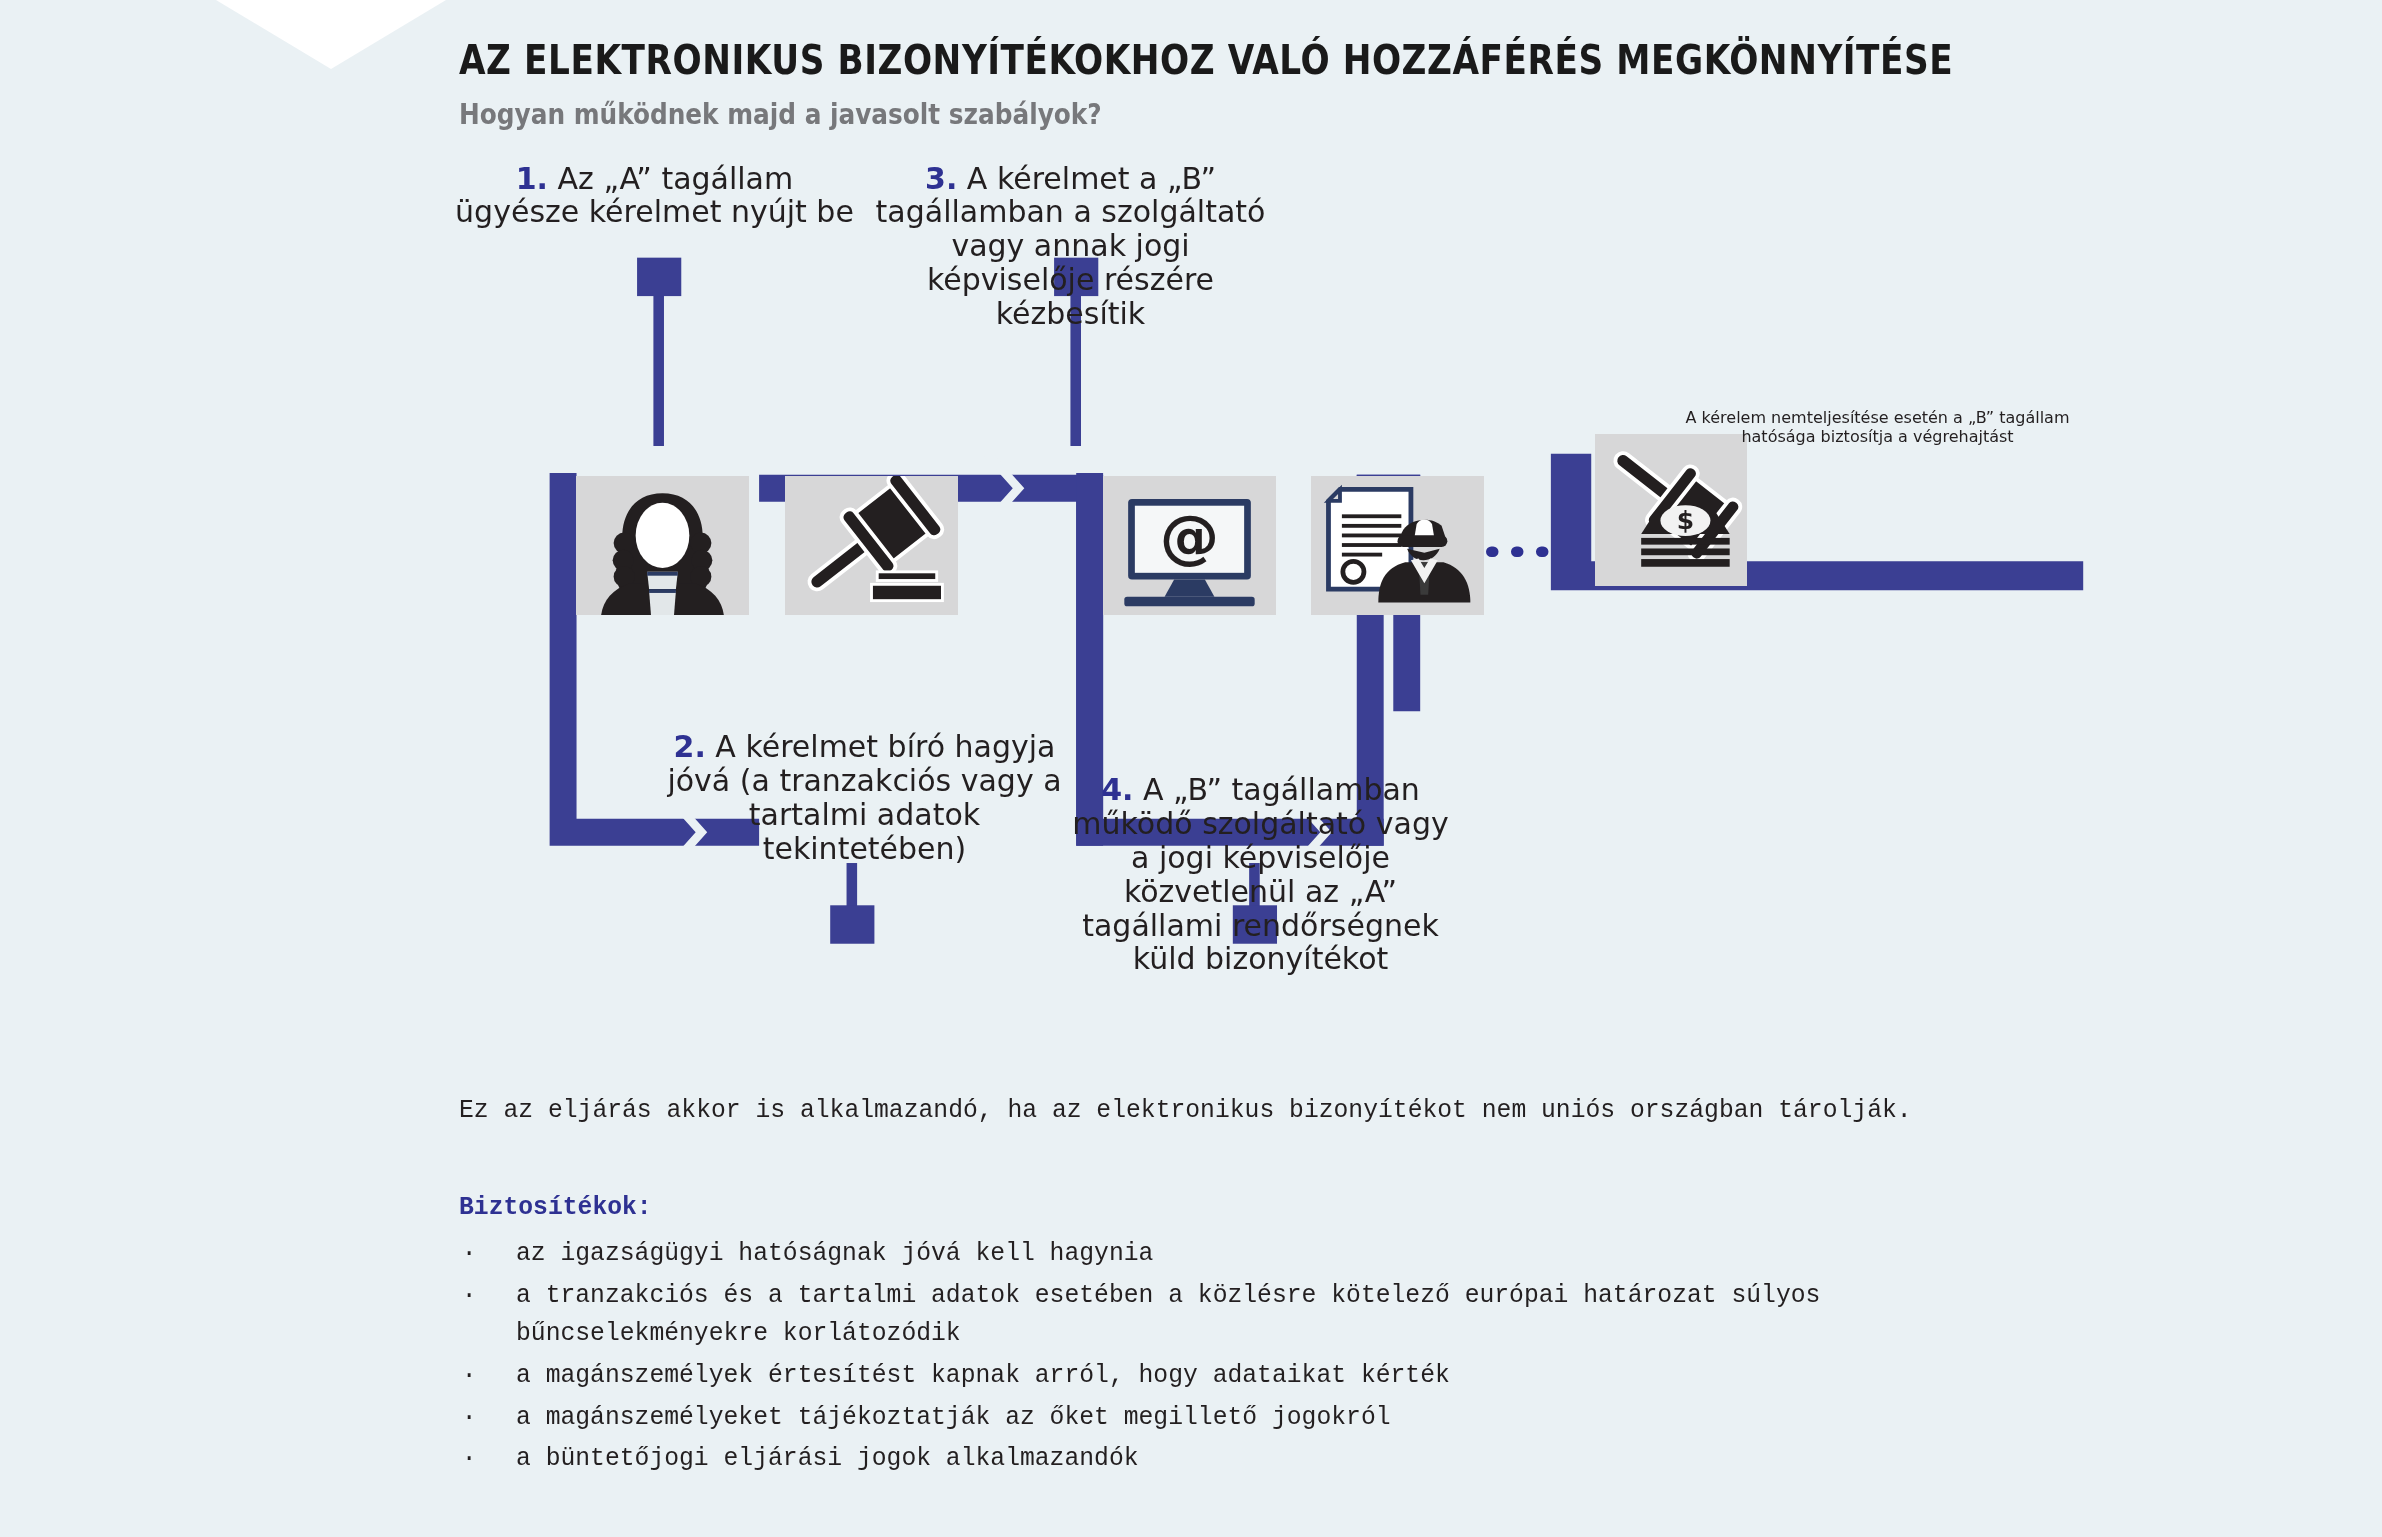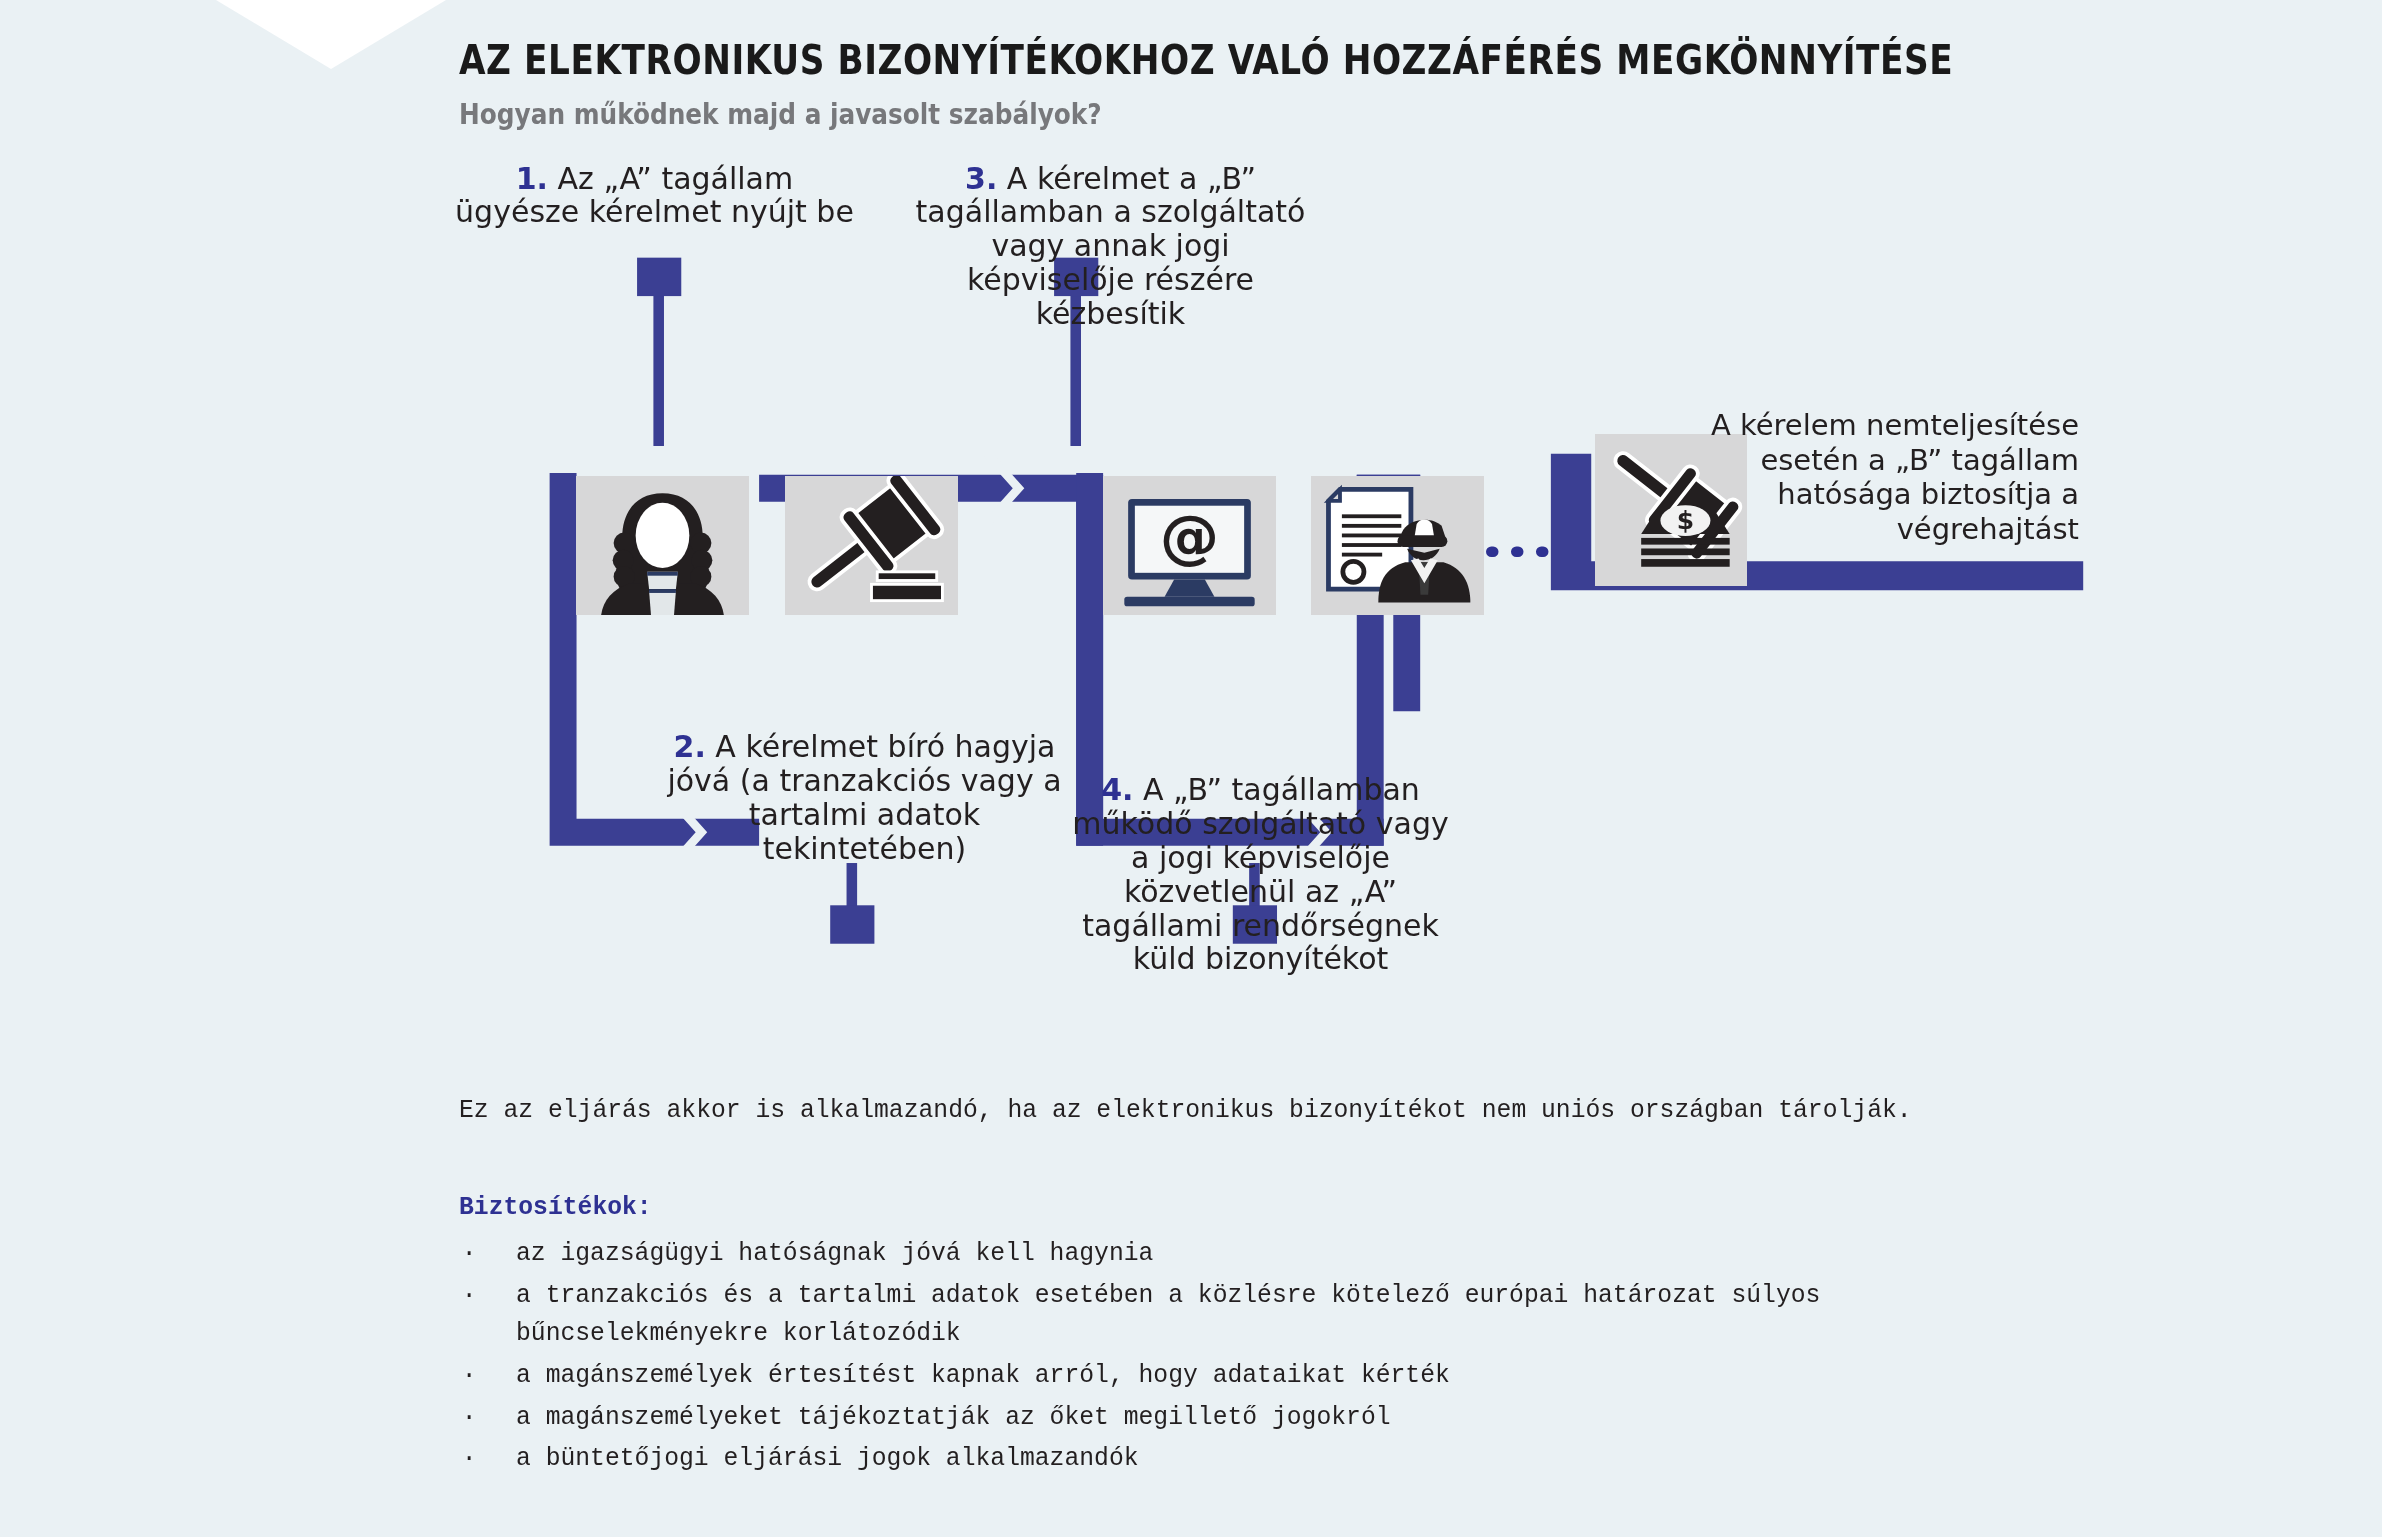--- a/index.html
+++ b/index.html
@@ -95,24 +95,24 @@
     color: #2e3192;
     font-weight: bold;
   }
 
   
   #enforce-note {
     position: absolute;
     left: 1676px;
     top: 403px;
     width: 403px;
-    font-size: 29px;
+    font-size: 16px;
     line-height: 1.19;
     color: #231f20;
-    text-align: right;
+    text-align: center;
   }
 
   
   #bottom-block {
     position: absolute;
     left: 459px;
     top: 1095px;
     width: 1681px;
     font-family: Liberation Mono, monospace;
   }
@@ -293,21 +293,21 @@
       <ellipse cx="94" cy="90" rx="26" ry="16" fill="#f2f2f2"></ellipse>
       <text x="94" y="99" font-family="DejaVu Sans, sans-serif" font-size="26" font-weight="bold" text-anchor="middle" fill="#231f20">$</text>
     </svg>
   </div>
 
   <div class="step-caption" style="left:453px; top:-11.5px; width:403px;">
     <span class="num">1.</span>
     <span>Az „A” tagállam ügyésze kérelmet nyújt be</span>
   </div>
 
-  <div class="step-caption" style="left:909px; top:-11.5px; width:403px;">
+  <div class="step-caption" style="left:869px; top:-11.5px; width:403px;">
     <span class="num">3.</span>
     <span>A kérelmet a „B” tagállamban a szolgáltató vagy annak jogi képviselője részére kézbesítik</span>
   </div>
 
   <div class="step-caption" style="left:663px; top:557px; width:403px;">
     <span class="num">2.</span>
     <span>A kérelmet bíró hagyja jóvá (a tranzakciós vagy a tartalmi adatok tekintetében)</span>
   </div>
 
   <div class="step-caption" style="left:1059px; top:557px; width:403px;margin-top:43px;">

